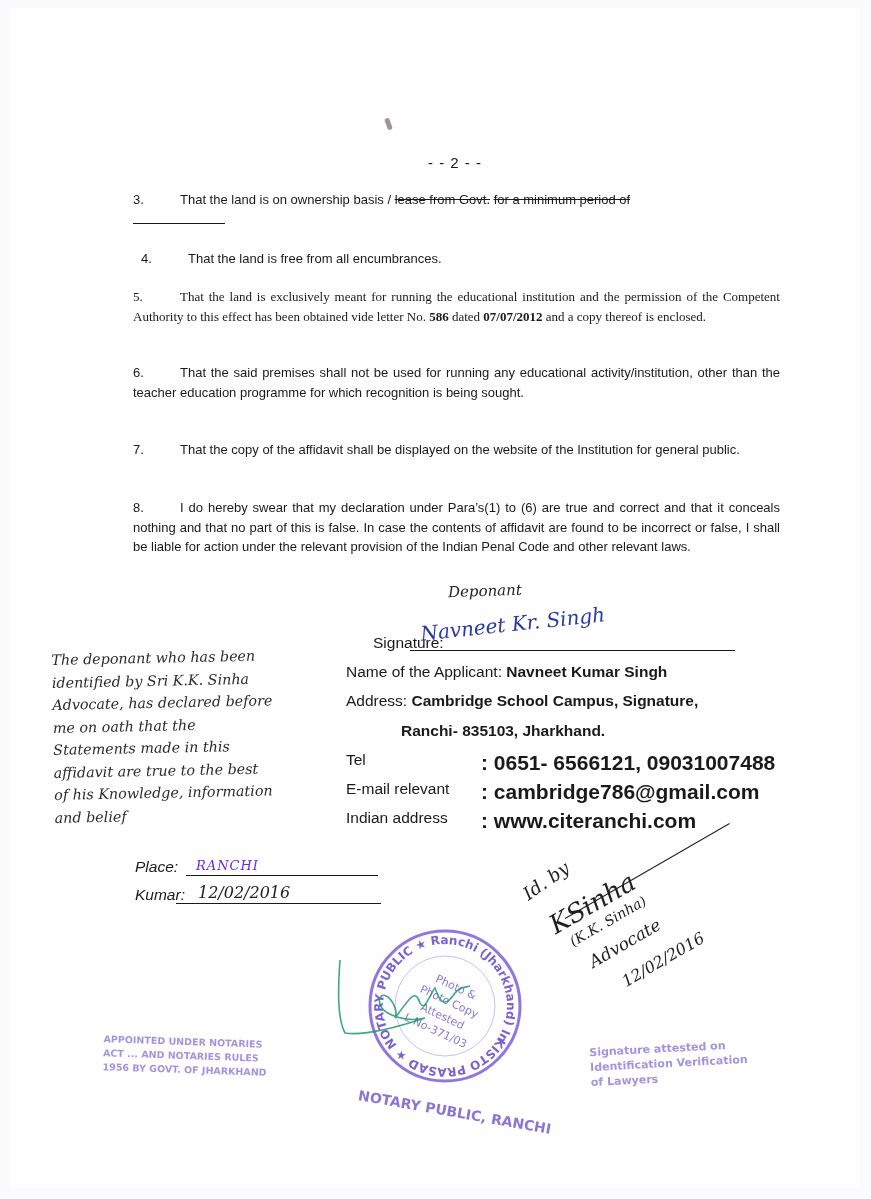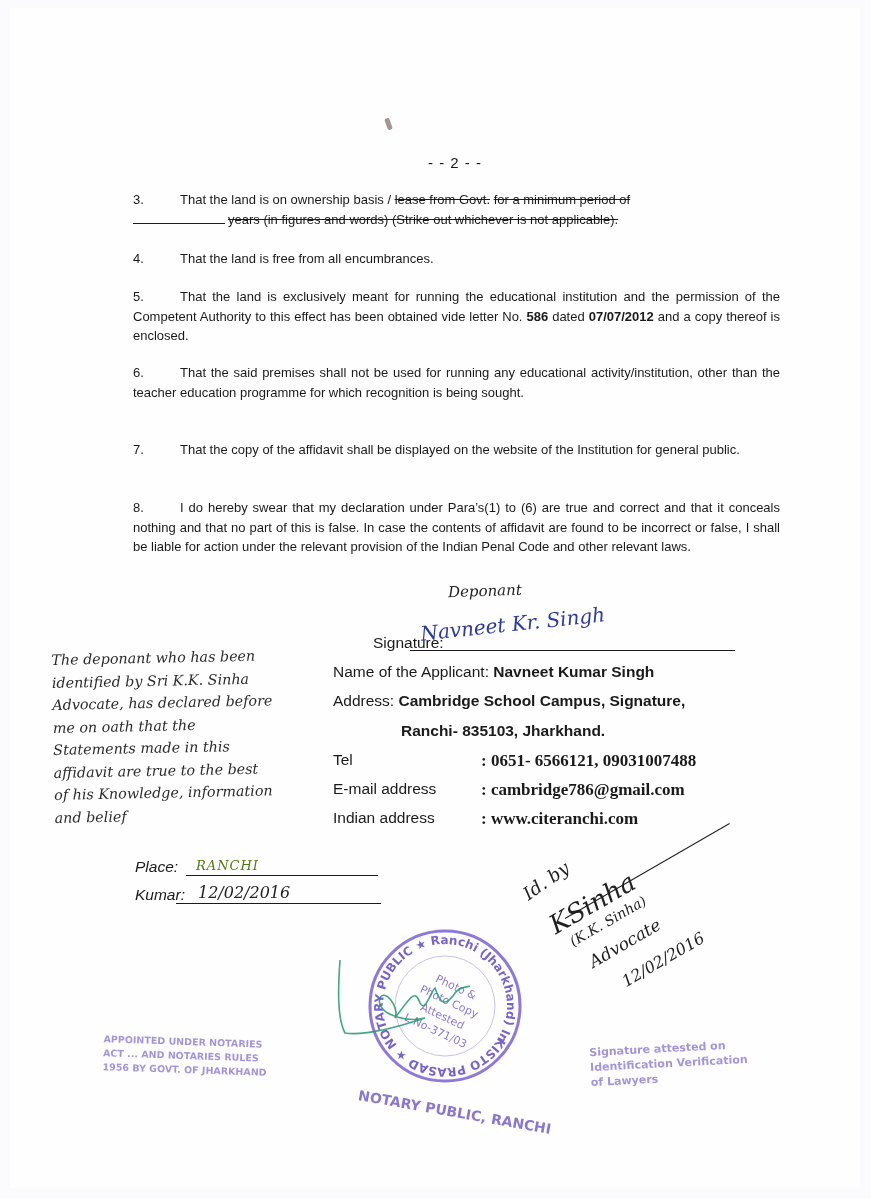--- a/index.html
+++ b/index.html
@@ -48,37 +48,37 @@
   .sig-row { position: absolute; left: 333px; top: 634px; font-size: 15.5px; margin-left: 40px; }
   .sig-line {
     position: absolute; left: 410px; top: 650px; width: 325px;
     border-bottom: 1.2px solid #1a1a1a;
   }
   .sig-scrawl {
     position: absolute; left: 420px; top: 612px;
     font-family: "DejaVu Serif", serif; font-style: italic;
     font-size: 20px; color: #2a3aa0; transform: rotate(-6deg);
   }
-  .info-row { position: absolute; left: 333px; font-size: 15.5px; }
-  .info-val { position: absolute; left: 481px; font-size: 17px; font-weight: bold; font-family: Liberation Serif, serif; }
+  .info-row { position: absolute; left: 346px; font-size: 15.5px; }
+  .info-val { position: absolute; left: 481px; font-size: 21px; font-weight: bold; }
 
   .note-hand {
     position: absolute; left: 53px; top: 646px; width: 280px;
     font-family: "DejaVu Serif", serif; font-style: italic;
     font-size: 14.3px; line-height: 22.5px; color: #2b2b2b;
     transform: rotate(-1.2deg);
   }
   .note-hand div { white-space: nowrap; }
 
   .pd-label { position: absolute; left: 135px; font-size: 15.5px; font-style: italic; }
   .pd-line { position: absolute; border-bottom: 1.2px solid #1a1a1a; }
   .place-val {
     position: absolute; left: 196px; top: 858px;
     font-family: "DejaVu Serif", serif; font-style: italic;
-    font-size: 13px; color: #4d7c0f; letter-spacing: 1px;
+    font-size: 13px; color: #6d28d9; letter-spacing: 1px;
   }
   .date-val {
     position: absolute; left: 198px; top: 883px;
     font-family: "DejaVu Serif", serif; font-style: italic;
     font-size: 16px; color: #222;
   }
 
   .adv-hand {
     position: absolute; left: 515px; top: 858px; width: 240px; height: 140px;
     font-family: "DejaVu Serif", serif; font-style: italic; color: #1f1f1f;
@@ -110,28 +110,28 @@
 </head>
 <body>
 
 <div class="page"></div>
 <div class="mark-speck"></div>
 
 <div class="page-num">- - 2 - -</div>
 
 <div class="para" style="top:190px;">
   <span class="num">3.</span><span>That the land is on ownership basis / </span><span class="strike">lease from Govt.</span> <span class="strike">for a minimum period of</span><br>
-  <span class="blank-line"></span><span class="strike">years (in figures and words) (Strike out whichever is not applicable).</span>
-</div>
-
-<div class="para" style="top:249px;">
+  <span class="blank-line"></span>
+</div>
+
+<div class="para" style="top:249px;margin-left:8px;">
   <span class="num">4.</span><span>That the land is free from all encumbrances.</span>
 </div>
 
-<div class="para" style="top:287px;">
+<div class="para" style="top:287px;font-family:Liberation Serif, serif;">
   <span class="num">5.</span><span>That the land is exclusively meant for running the educational institution and the permission of the Competent Authority to this effect has been obtained vide letter No. </span><b>586</b><span> dated </span><b>07/07/2012</b><span> and a copy thereof is enclosed.</span>
 </div>
 
 <div class="para" style="top:363px;">
   <span class="num">6.</span><span>That the said premises shall not be used for running any educational activity/institution, other than the teacher education programme for which recognition is being sought.</span>
 </div>
 
 <div class="para" style="top:440px;">
   <span class="num">7.</span><span>That the copy of the affidavit shall be displayed on the website of the Institution for general public.</span>
 </div>
@@ -150,21 +150,21 @@
   <span>Name of the Applicant: </span><b>Navneet Kumar Singh</b>
 </div>
 <div class="info-row" style="top:692px;">
   <span>Address: </span><b>Cambridge School Campus, Signature,</b>
 </div>
 <div class="info-row" style="top:722px; left:401px; font-weight:bold;">Ranchi- 835103, Jharkhand.</div>
 
 <div class="info-row" style="top:751px;">Tel</div>
 <div class="info-val" style="top:751px;">: 0651- 6566121, 09031007488</div>
 
-<div class="info-row" style="top:780px;">E-mail address</div>
+<div class="info-row" style="top:780px;">E-mail relevant</div>
 <div class="info-val" style="top:780px;">: cambridge786@gmail.com</div>
 
 <div class="info-row" style="top:809px;">Indian address</div>
 <div class="info-val" style="top:809px;text-align:center;">: www.citeranchi.com</div>
 
 <div class="note-hand">
   <div>The deponant who has been</div>
   <div>identified by Sri K.K. Sinha</div>
   <div>Advocate, has declared before</div>
   <div>me on oath that the</div>

